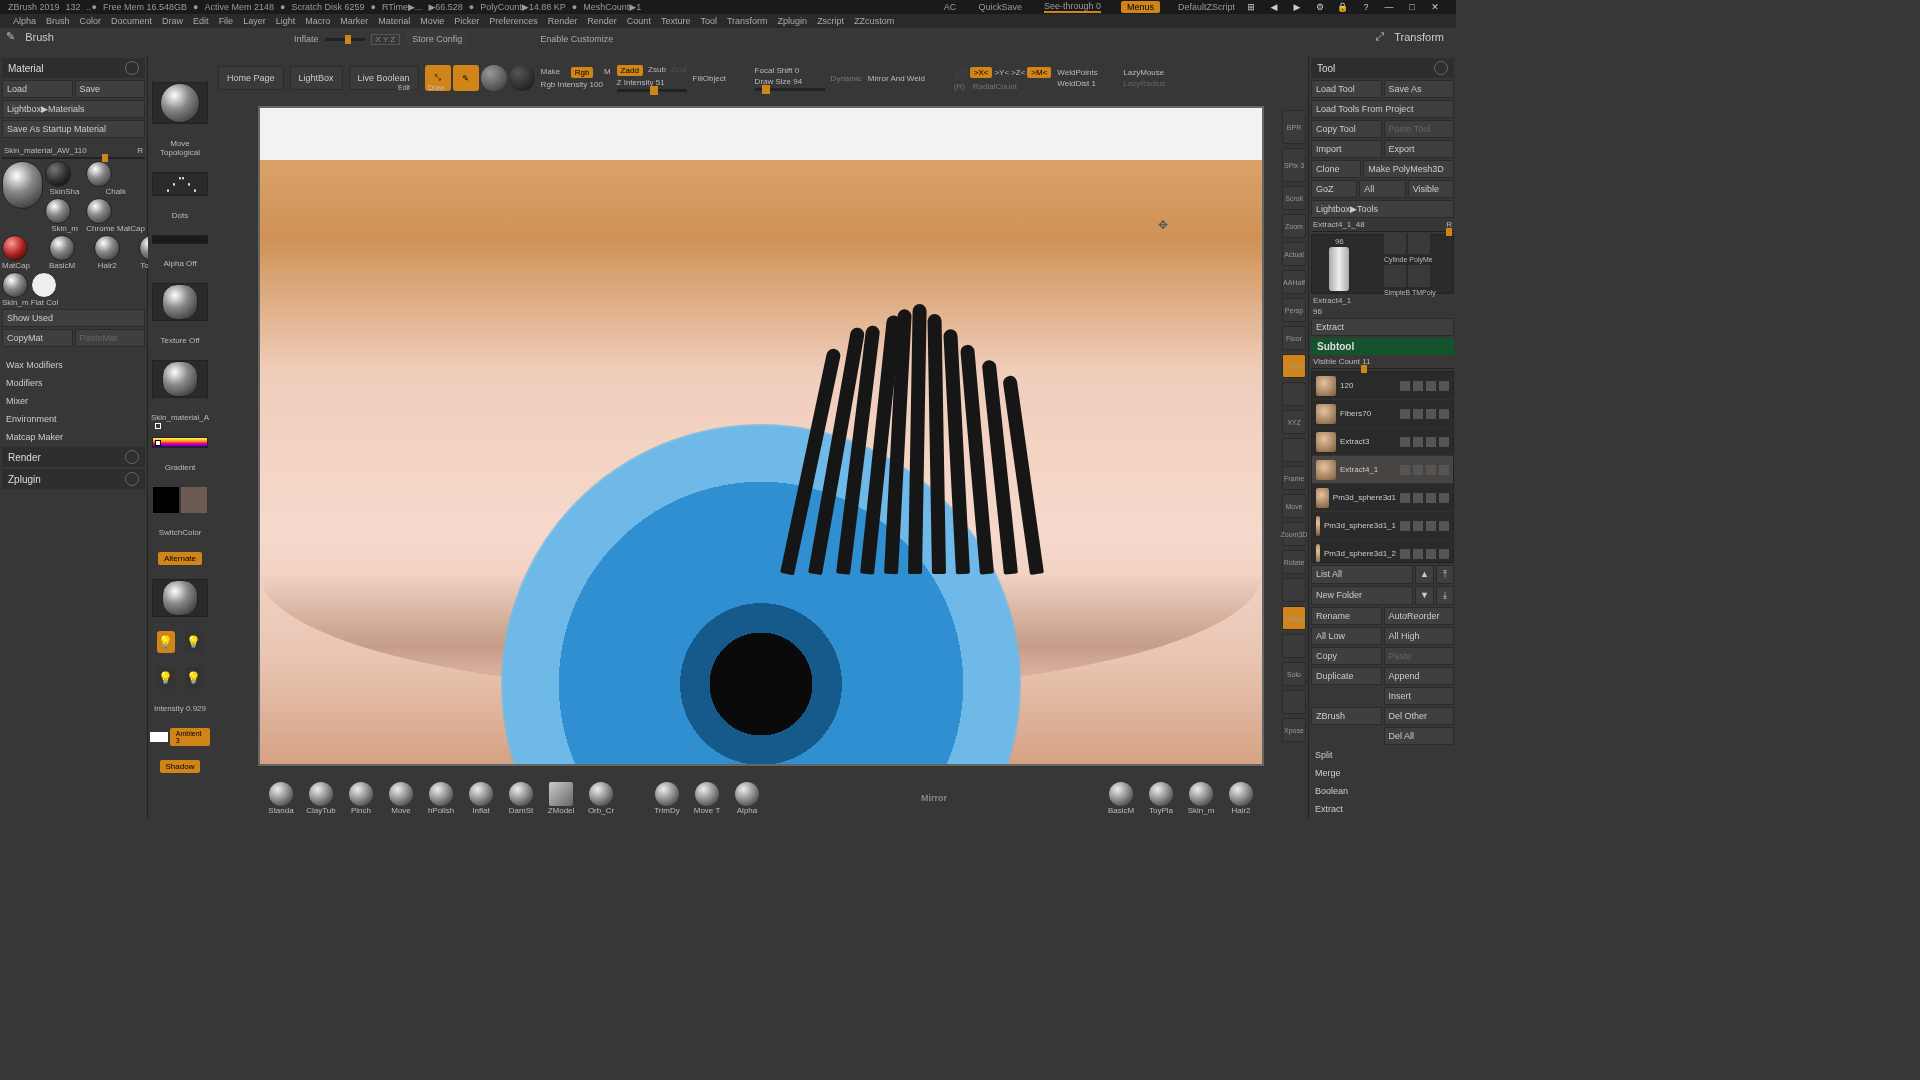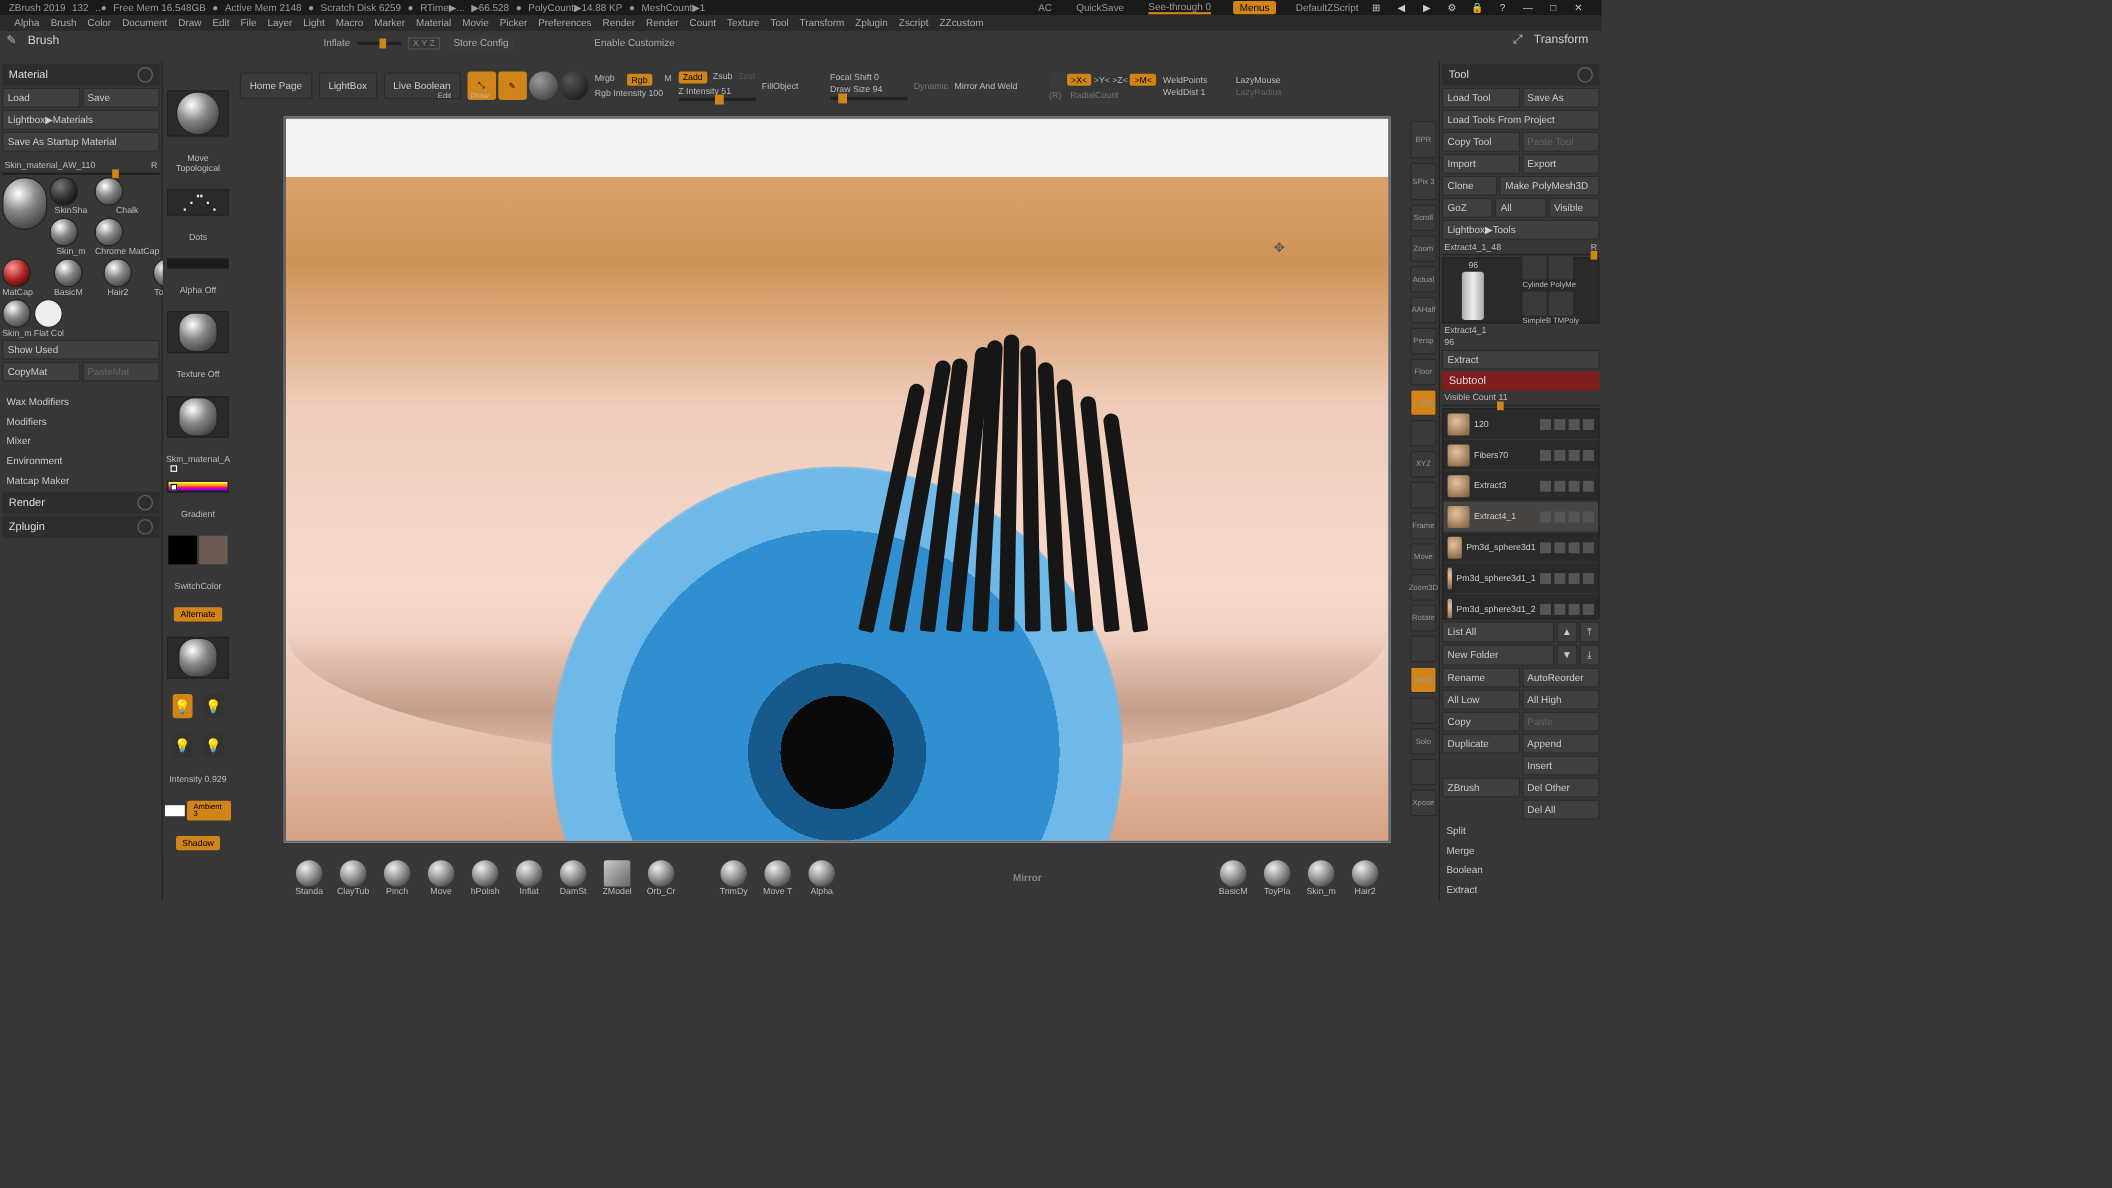--- a/index.html
+++ b/index.html
@@ -338,21 +338,21 @@
       </div>
     <div class="circ-icon"></div>
     <div class="circ-icon" style="background:radial-gradient(circle at 35% 30%,#555,#111);"></div>
   </div>
   <div style="font-size:7px;display:flex;gap:18px;margin-top:18px;margin-left:-58px;position:absolute;left:244px;">
     <span>Edit</span>
     <span>Draw</span>
   </div>
   <div class="slider-grp">
     <div class="val">
-        <span>Mrgb</span>
+        <span>Make</span>
         <span class="btn-or">Rgb</span>
         <span>M</span>
       </div>
     <div>Rgb Intensity 100</div>
   </div>
   <div class="slider-grp">
     <div class="val">
         <span class="btn-or">Zadd</span>
         <span>Zsub</span>
         <span style="color:#555">Zcut</span>
@@ -542,21 +542,21 @@
         </div>
       <span style="font-size:7px;">SimpleB TMPoly</span>
     </div>
   </div>
   <div style="font-size:8px;display:flex;gap:8px;padding:0 2px;">
     <span>Extract4_1</span>
   </div>
   <div style="font-size:8px;padding:0 2px;"><span>96</span></div>
   <div class="btn-dark">Extract</div>
 
-  <div class="section-hdr" style="background:#7f1d1d;">
+  <div class="section-hdr" style="background:#14532d;font-weight:bold;">
       <span>Subtool</span>
     </div>
   <div style="font-size:8px;padding:0 2px;">Visible Count 11</div>
   <div style="height:2px;background:#222;position:relative;">
       <span style="position:absolute;left:35%;top:-3px;width:6px;height:8px;background:#d18519;"></span>
     </div>
   <div class="subtool-list" id="subtools">
       <div class="st-row">
         <div class="st-thumb"></div>
         <span>120</span>

